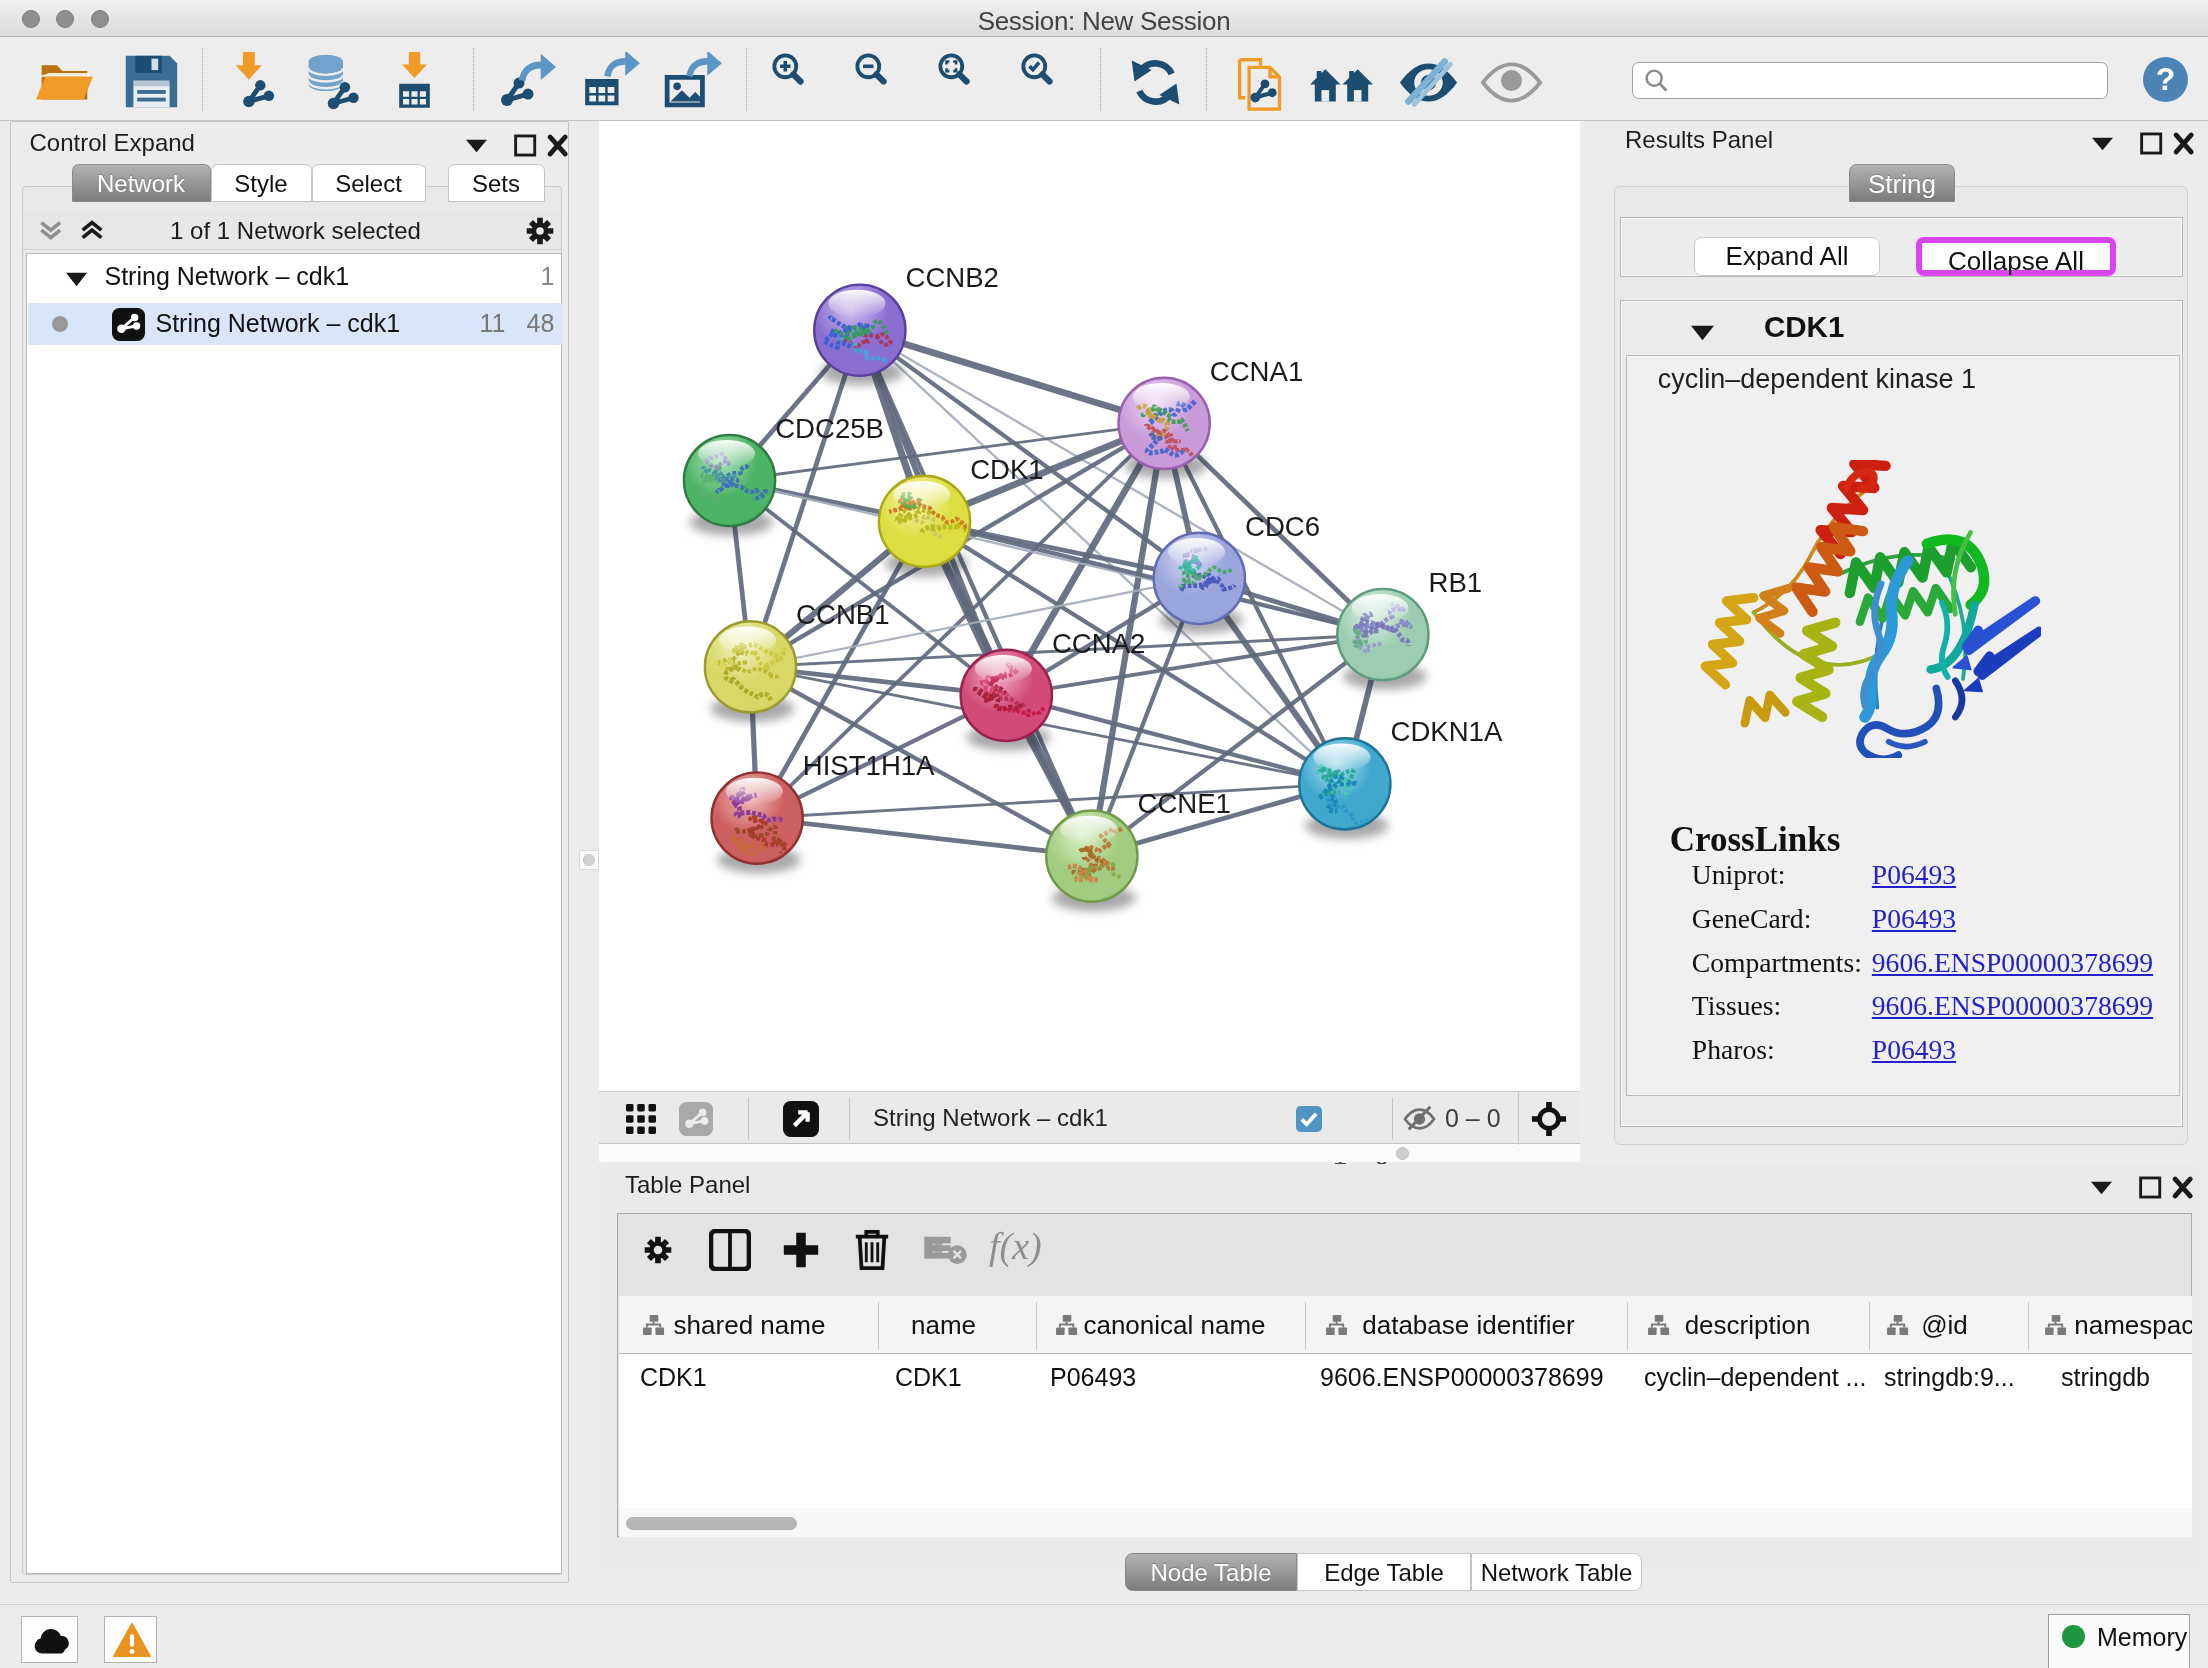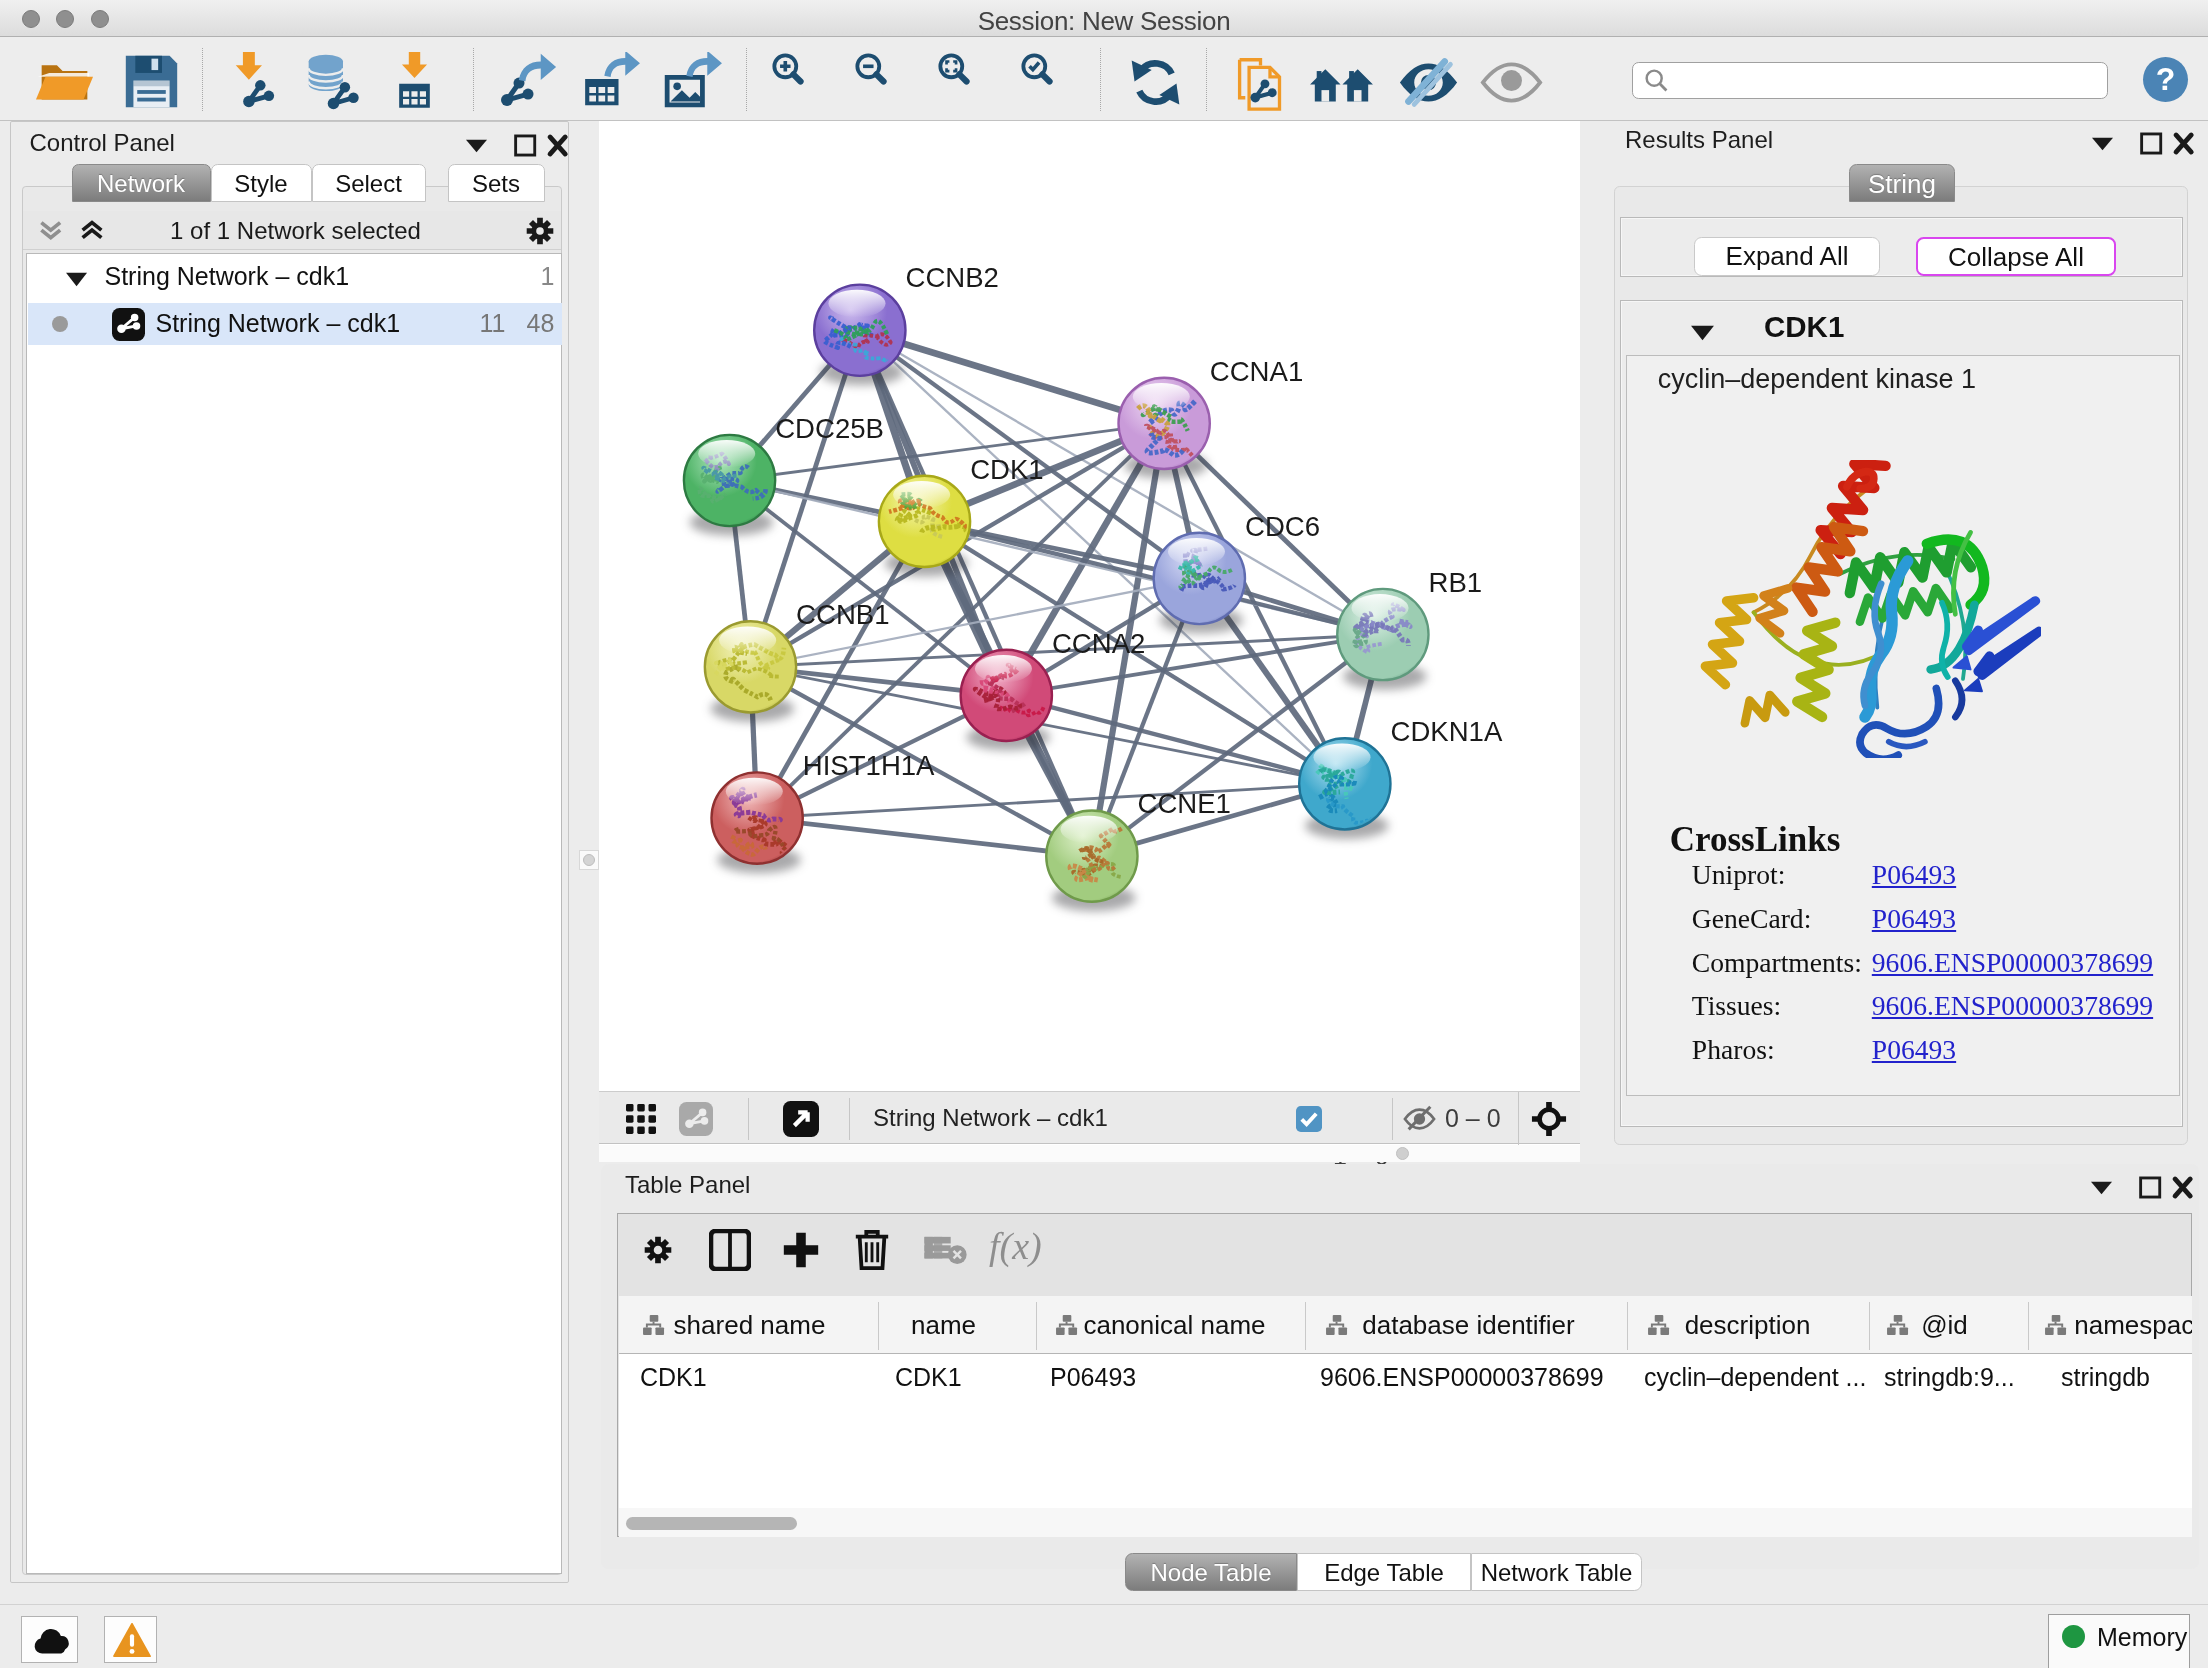--- a/index.html
+++ b/index.html
@@ -181,21 +181,21 @@
       </svg>
       <div id="searchbox">
         <svg width="32" height="32" viewBox="0 0 34 34" style="position:absolute;left:7.6px;top:1.9px;">
           <circle cx="14" cy="14" r="8" fill="none" stroke="#8a8a8a" stroke-width="2.6"></circle>
           <path d="M20 20 L27 27" stroke="#8a8a8a" stroke-width="3"></path>
         </svg>
       </div>
       <div style="position:absolute;left:2143px;top:20px;width:45px;height:45px;border-radius:50%;background:#4b84b5;color:#fff;font-size:32px;font-weight:700;text-align:center;line-height:45px;">?</div>
     </div>
     <div class="abs" style="left:9.5px;top:121px;width:559px;height:1462px;background:#ececec;border:1px solid #c6c6c6;border-radius:1.9px;">
-      <div class="abs ptitle" style="left:19px;top:6.7px;">Control Panel</div>
+      <div class="abs ptitle" style="left:19px;top:6.7px;">Control Expand</div>
       <svg class="abs" style="left:455px;top:11.4px" width="105" height="25" viewBox="0 0 110 26">
         <path d="M0 7 L22 7 L11 20 Z" fill="#1a1a1a"></path>
         <rect x="52" y="3" width="20" height="20" fill="none" stroke="#1a1a1a" stroke-width="3"></rect>
         <path d="M88 4 L104 22 M104 4 L88 22" stroke="#1a1a1a" stroke-width="5" stroke-linecap="round"></path>
       </svg>
       <div class="tab tabact" style="left:61px;top:42px;width:139px;line-height:38px;">Network</div>
       <div class="tab" style="left:200px;top:42px;width:101px;line-height:38px;">Style</div>
       <div class="tab" style="left:301px;top:42px;width:114px;line-height:38px;">Select</div>
       <div class="tab" style="left:437px;top:42px;width:97px;line-height:38px;">Sets</div>
       <div class="abs" style="left:11.4px;top:64px;width:540px;height:1389px;background:#e9e9e9;border:1px solid #c9c9c9;border-radius:3.8px;"></div>
@@ -589,21 +589,21 @@
       <div class="abs ptitle" style="left:45px;top:4.8px;">Results Panel</div>
       <svg class="abs" style="left:512px;top:9.5px" width="105" height="25" viewBox="0 0 110 26">
         <path d="M0 7 L22 7 L11 20 Z" fill="#1a1a1a"></path>
         <rect x="52" y="3" width="20" height="20" fill="none" stroke="#1a1a1a" stroke-width="3"></rect>
         <path d="M88 4 L104 22 M104 4 L88 22" stroke="#1a1a1a" stroke-width="5" stroke-linecap="round"></path>
       </svg>
       <div class="abs" style="left:34px;top:65px;width:574px;height:959px;background:#e9e9e9;border:1px solid #d2d2d2;border-radius:5.7px;"></div>
       <div class="tab tabact" style="left:269px;top:43px;width:106px;line-height:38px;font-size:26px;border-radius:7.6px 7.6px 0 0;">String</div>
       <div class="abs" style="left:40px;top:96px;width:563px;height:60px;background:#ececec;border:1px solid #b9b9b9;box-shadow:inset 0 0 0 1px #f6f6f6;">
         <div class="abs" style="left:73px;top:19px;width:186px;height:39px;background:#fff;border:1px solid #c9c9c9;border-radius:7.6px;text-align:center;line-height:37px;font-size:26px;color:#111;">Expand All</div>
-        <div class="abs" style="left:295px;top:19px;width:200px;height:39px;background:#fff;border:2px solid #d946ef;border-radius:7.6px;text-align:center;line-height:37px;font-size:26px;color:#111;">Collapse All</div>
+        <div class="abs" style="left:295px;top:19px;width:200px;height:39px;background:#fff;border:6px solid #d946ef;border-radius:7.6px;text-align:center;line-height:37px;font-size:26px;color:#111;">Collapse All</div>
       </div>
       <div class="abs" style="left:40px;top:179px;width:563px;height:827px;background:#ececec;border:1px solid #b9b9b9;box-shadow:inset 0 0 0 1px #f6f6f6;">
         <svg class="abs" style="left:68px;top:21px" width="27" height="21" viewBox="0 0 28 22">
           <path d="M2 4 L26 4 L14 19 Z" fill="#1a1a1a"></path>
         </svg>
         <div class="abs" style="left:143px;top:8.6px;font-size:29.5px;font-weight:700;color:#111;">CDK1</div>
         <div class="abs" style="left:4.8px;top:54px;width:554px;height:741px;background:#f0f0f0;border:1px solid #bcbcbc;">
           <div class="abs" style="left:31px;top:7.6px;font-size:27px;color:#202020;">cyclin–dependent kinase 1</div>
           <svg class="abs" style="left:60px;top:104px" width="354" height="298" viewBox="0 0 372 313">
             <path d="M190 30 q-40 30 -60 70 q-20 40 -60 60" fill="none" stroke="#c88a20" stroke-width="4" stroke-linecap="round" stroke-linejoin="round"></path>

